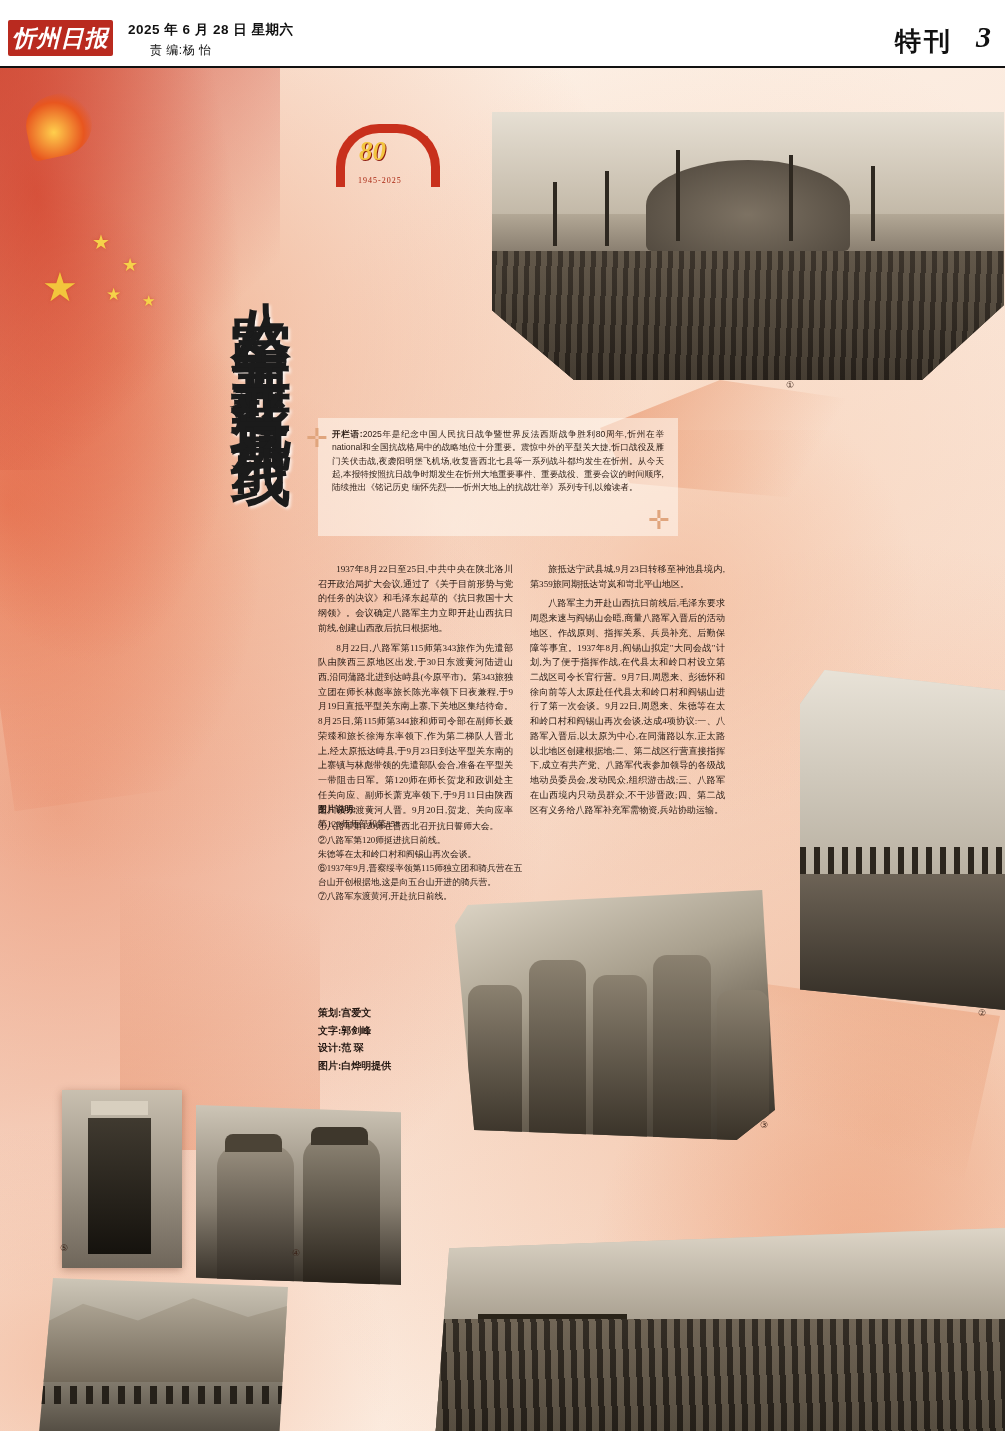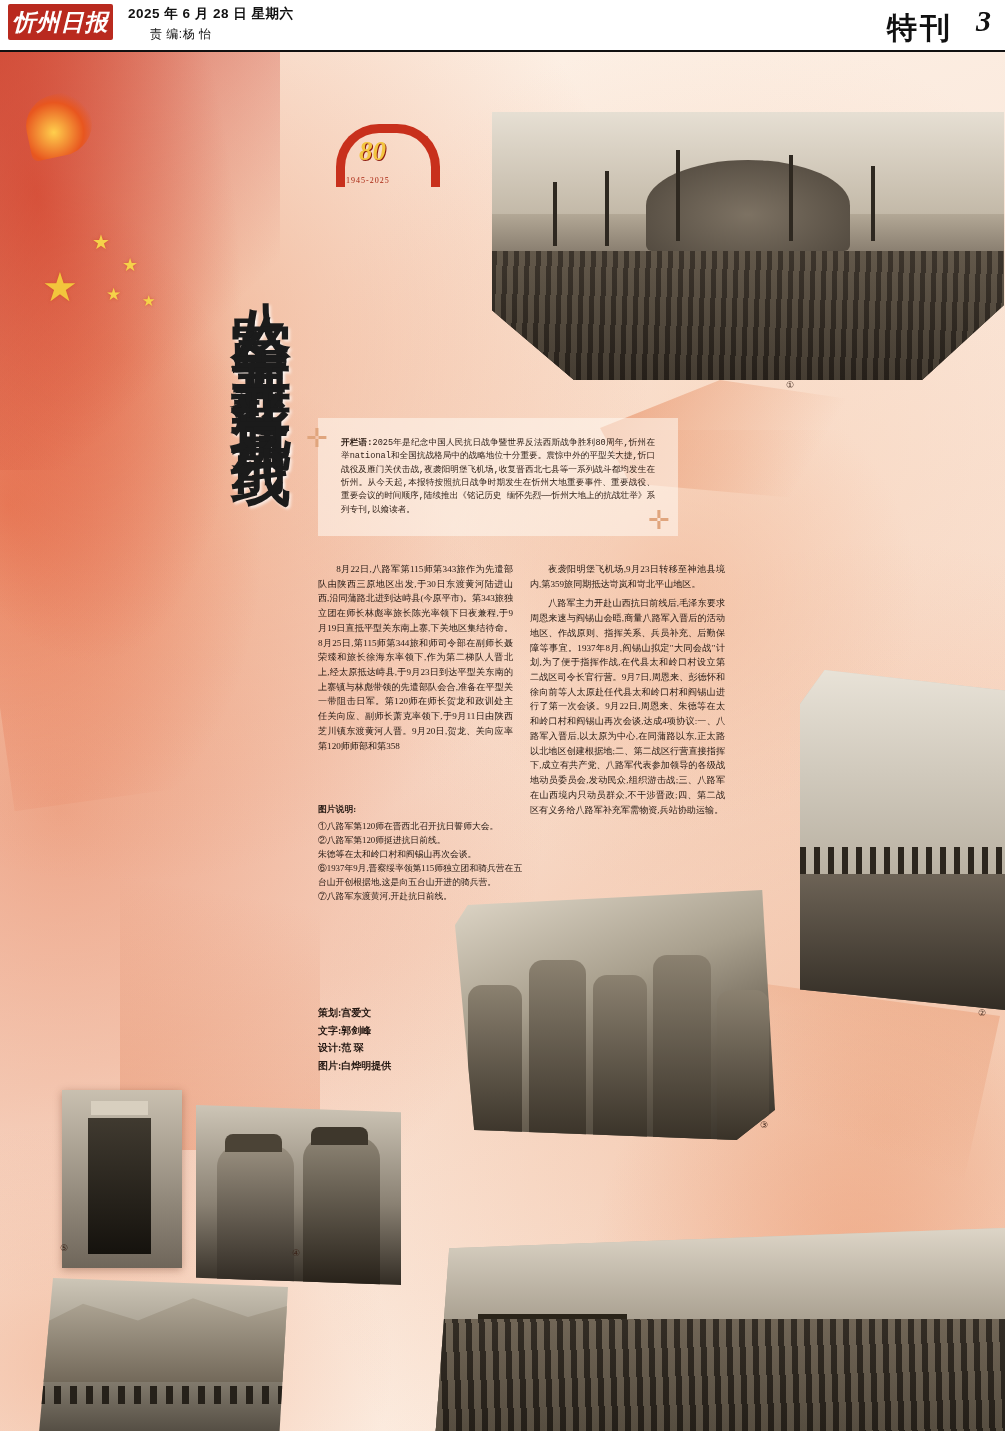--- a/index.html
+++ b/index.html
@@ -7,21 +7,21 @@
     width:1005px;height:1431px;
     background:#fff;
     font-family:"Liberation Serif", serif;
     overflow:hidden;
     position:relative;
   }
   .page{position:relative;width:1005px;height:1431px;overflow:hidden;}
 
   
   .masthead{
-    position:absolute;left:0;top:0;width:1005px;height:50px;
+    position:absolute;left:0;top:16px;width:1005px;height:50px;
     border-bottom:2px solid #111;
     background:#fff;
     z-index:40;
   }
   .logo{
     position:absolute;left:8px;top:4px;width:105px;height:36px;
     background:#b92a1f;color:#fff;
     font-family:"Liberation Serif",serif;
     font-size:23px;font-weight:bold;letter-spacing:1px;
     display:flex;align-items:center;justify-content:center;
@@ -33,21 +33,21 @@
     font-family:"Liberation Sans",sans-serif;
     font-size:13.5px;color:#111;font-weight:bold;letter-spacing:.5px;
   }
   .editor-line{
     position:absolute;left:150px;top:26px;
     font-family:"Liberation Sans",sans-serif;
     font-size:12px;color:#111;letter-spacing:.5px;
   }
   .section-title{
     position:absolute;right:52px;top:8px;
-    font-size:30px;font-weight:bold;color:#111;letter-spacing:3px;
+    font-size:26px;font-weight:bold;color:#111;letter-spacing:3px;
     font-family:Liberation Sans, sans-serif;
   }
   .page-num{
     position:absolute;right:14px;top:4px;
     font-size:30px;font-weight:bold;color:#111;
     font-family:"Liberation Serif",serif;font-style:italic;
   }
 
   
   .canvas{
@@ -130,21 +130,21 @@
     border:9px solid #c8301c;border-bottom:none;
     border-radius:43px 43px 0 0;
   }
   .badge80 .num{
     position:absolute;left:23px;top:12px;
     font-size:27px;font-weight:bold;color:#f3c53f;font-style:italic;
     text-shadow:1px 1px 0 #8d1b0f;
   }
   .badge80 .yrs{
     position:absolute;left:10px;top:52px;
-    font-size:8px;color:#a8240f;letter-spacing:1px;
+    font-size:8px;color:#a8240f;letter-spacing:1px;padding-left:12px;
   }
 
   
   .headline{
     position:absolute;left:196px;top:205px;width:96px;z-index:25;
     writing-mode:vertical-rl;
     font-family:"Liberation Serif",serif;
     font-size:60px;font-weight:bold;letter-spacing:12px;
     color:#1b1b1b;
     text-shadow:2px 2px 3px rgba(255,255,255,.65);
@@ -152,22 +152,22 @@
   }
 
   
   .intro{
     position:absolute;left:318px;top:368px;width:360px;height:118px;z-index:22;
     background:rgba(255,250,243,.55);
     padding:10px 14px;
     box-sizing:border-box;
   }
   .intro p{
-    margin:9px;font-size:8.6px;line-height:1.55;color:#2b1c14;text-align:justify;
-    font-family:Liberation Mono, monospace;
+    margin:0;font-size:8.6px;line-height:1.55;color:#2b1c14;text-align:justify;
+    font-family:Liberation Sans, sans-serif;
   }
   .intro .lead{font-weight:bold;}
   .cross{position:absolute;color:#e0a57d;font-size:26px;line-height:1;z-index:23;}
   .cross.c1{left:306px;top:376px;}
   .cross.c2{left:648px;top:458px;}
 
   
   .col{
     position:absolute;z-index:22;
     font-size:9.1px;line-height:1.62;color:#241812;text-align:justify;
@@ -392,24 +392,25 @@
 
     <div class="headline">八路军主力开赴晋北抗日前线</div>
 
     <span class="cross c1">✛</span>
     <span class="cross c2">✛</span>
     <div class="intro">
       <p><span class="lead">开栏语:</span><span>2025年是纪念中国人民抗日战争暨世界反法西斯战争胜利80周年,忻州在举national和全国抗战格局中的战略地位十分重要。震惊中外的平型关大捷,忻口战役及雁门关伏击战,夜袭阳明堡飞机场,收复晋西北七县等一系列战斗都均发生在忻州。从今天起,本报特按照抗日战争时期发生在忻州大地重要事件、重要战役、重要会议的时间顺序,陆续推出《铭记历史 缅怀先烈——忻州大地上的抗战壮举》系列专刊,以飨读者。</span></p>
     </div>
 
     <div class="col col-left">
+      <p>1937年8月22日至25日,中共中央在陕北洛川召开政治局扩大会议,通过了《关于目前形势与党的任务的决议》和毛泽东起草的《抗日救国十大纲领》。会议确定八路军主力立即开赴山西抗日前线,创建山西敌后抗日根据地。</p>
       <p>8月22日,八路军第115师第343旅作为先遣部队由陕西三原地区出发,于30日东渡黄河陆进山西,沿同蒲路北进到达峙县(今原平市)。第343旅独立团在师长林彪率旅长陈光率领下日夜兼程,于9月19日直抵平型关东南上寨,下关地区集结待命。8月25日,第115师第344旅和师司令部在副师长聂荣臻和旅长徐海东率领下,作为第二梯队人晋北上,经太原抵达峙县,于9月23日到达平型关东南的上寨镇与林彪带领的先遣部队会合,准备在平型关一带阻击日军。第120师在师长贺龙和政训处主任关向应、副师长萧克率领下,于9月11日由陕西芝川镇东渡黄河人晋。9月20日,贺龙、关向应率第120师师部和第358</p>
     </div>
     <div class="col col-right">
-      <p>夜袭阳明堡飞机场,9月23日转移至神池县境内,第359旅同期抵达岢岚和岢北平山地区。</p>
+      <p>旅抵达宁武县城,9月23日转移至神池县境内,第359旅同期抵达岢岚和岢北平山地区。</p>
       <p>八路军主力开赴山西抗日前线后,毛泽东要求周恩来速与阎锡山会晤,商量八路军入晋后的活动地区、作战原则、指挥关系、兵员补充、后勤保障等事宜。1937年8月,阎锡山拟定"大同会战"计划,为了便于指挥作战,在代县太和岭口村设立第二战区司令长官行营。9月7日,周恩来、彭德怀和徐向前等人太原赴任代县太和岭口村和阎锡山进行了第一次会谈。9月22日,周恩来、朱德等在太和岭口村和阎锡山再次会谈,达成4项协议:一、八路军入晋后,以太原为中心,在同蒲路以东,正太路以北地区创建根据地;二、第二战区行营直接指挥下,成立有共产党、八路军代表参加领导的各级战地动员委员会,发动民众,组织游击战;三、八路军在山西境内只动员群众,不干涉晋政;四、第二战区有义务给八路军补充军需物资,兵站协助运输。</p>
     </div>
 
     <div class="captions">
       <div class="ct">图片说明:</div>
       <div class="item">①八路军第120师在晋西北召开抗日誓师大会。</div>
       <div class="item">②八路军第120师挺进抗日前线。</div>
       <div class="item">朱德等在太和岭口村和阎锡山再次会谈。</div>
       <div class="item">⑥1937年9月,晋察绥率领第115师独立团和骑兵营在五台山开创根据地,这是向五台山开进的骑兵营。</div>
       <div class="item">⑦八路军东渡黄河,开赴抗日前线。</div>

